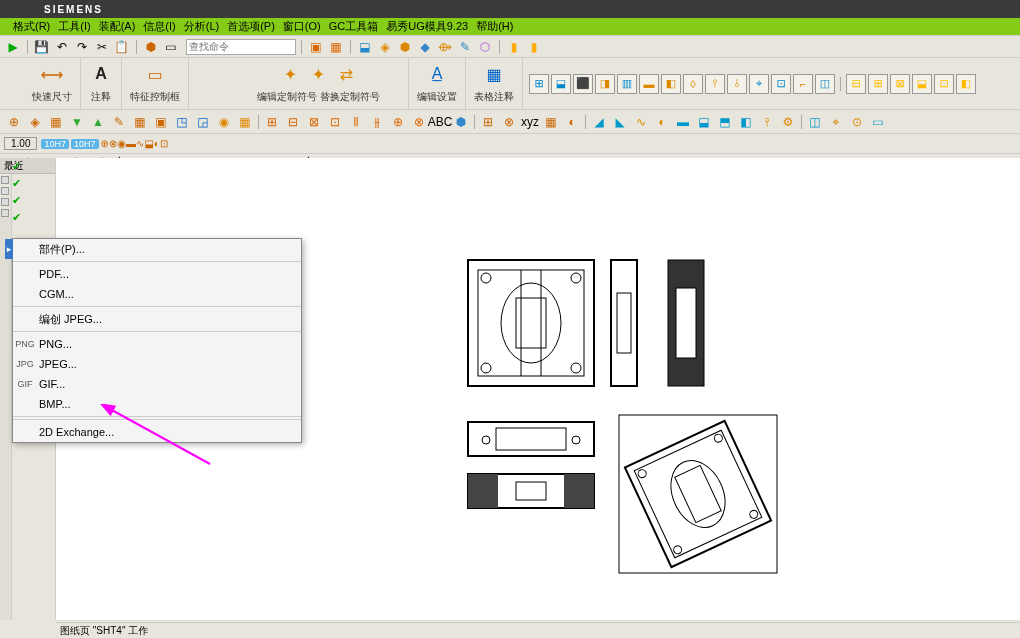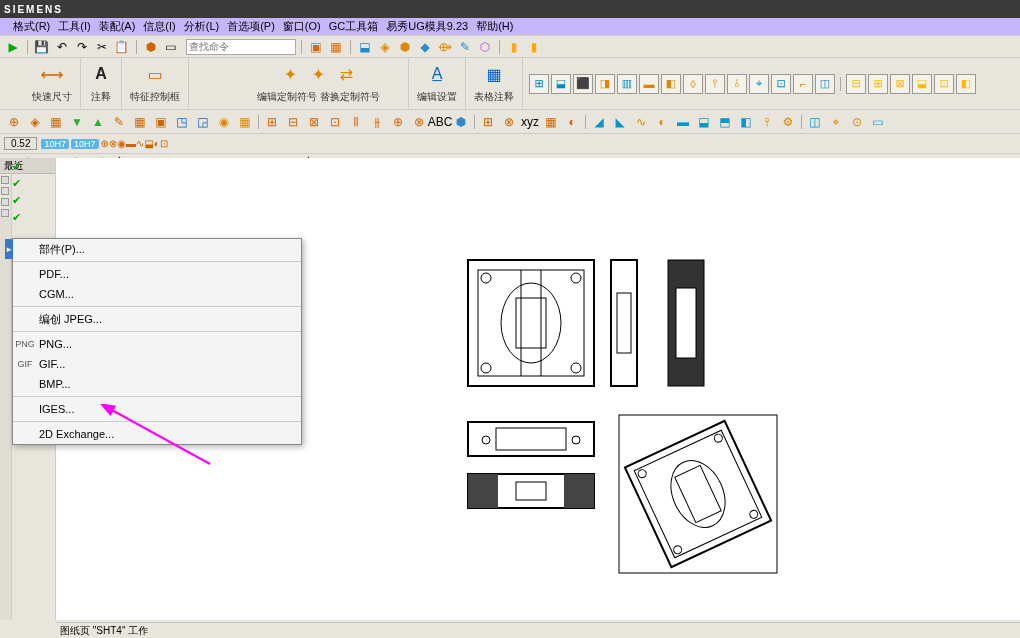--- a/index.html
+++ b/index.html
@@ -1,22 +1,22 @@
 <!DOCTYPE html>
 <html><head>
   <meta charset="utf-8">
   <style>
     * { margin: 0; padding: 0; box-sizing: border-box; font-family: "Microsoft YaHei", SimSun, Arial, sans-serif; }
     body { background: #e8e5dc; overflow: hidden; width: 1020px; height: 638px; position: relative; }
     
     .titlebar { height: 18px; background: #3a3a3a; color: #ddd; display: flex; align-items: center; padding: 0 4px; font-size: 10px; }
     .titlebar .title { flex: 1; }
-    .titlebar .brand { font-weight: bold; letter-spacing: 2px; color: #fff; }
-    
-    .menubar { height: 18px; background: #c4b5fd; display: flex; align-items: center; padding-left: 10px; font-size: 11px; gap: 2px; border-bottom: 1px solid #ccc; }
+    .titlebar .brand { font-weight: bold; letter-spacing: 2px; color: #fff; margin-left: 40px; }
+    
+    .menubar { height: 18px; background: #84cc16; display: flex; align-items: center; padding-left: 10px; font-size: 11px; gap: 2px; border-bottom: 1px solid #ccc; }
     .menubar span { padding: 0 3px; cursor: pointer; }
     
     .toolbar-quick { height: 22px; background: #e8e5dc; display: flex; align-items: center; padding-left: 4px; gap: 2px; border-bottom: 1px solid #ccc; }
     .tb-icon { width: 18px; height: 18px; display: inline-flex; align-items: center; justify-content: center; font-size: 12px; cursor: pointer; border: 1px solid transparent; }
     .tb-sep { width: 1px; height: 14px; background: #aaa; margin: 0 3px; }
     .search-box { width: 110px; height: 16px; border: 1px solid #aaa; font-size: 10px; padding: 0 2px; background: #fff; margin-left: 4px; }
     
     .ribbon { height: 52px; background: #e8e5dc; display: flex; border-bottom: 1px solid #ccc; padding-left: 24px; }
     .ribbon-group { display: flex; flex-direction: column; align-items: center; padding: 2px 8px; border-right: 1px solid #ccc; }
     .ribbon-icons { display: flex; gap: 4px; height: 28px; align-items: center; }
@@ -210,21 +210,21 @@
     <span class="ic" style="color:#d80">⫯</span>
     <span class="ic" style="color:#d80">⚙</span>
   <span class="sep"></span>
   <span class="ic" style="color:#09c">◫</span>
     <span class="ic" style="color:#d80">⌖</span>
     <span class="ic" style="color:#d80">⊙</span>
     <span class="ic" style="color:#09c">▭</span>
 </div>
 
 <div class="header-row2">
-  <span style="border:1px solid #999;padding:0 6px;margin-right:4px">0.52</span>
+  <span style="border:1px solid #999;padding:0 6px;margin-right:4px">1.00</span>
   <span class="tag10h7">10H7</span>
   <span class="tag10h7">10H7</span>
   <span class="ic" style="color:#c60">⊕</span>
     <span class="ic" style="color:#c60">⊗</span>
     <span class="ic" style="color:#c60">◉</span>
     <span class="ic" style="color:#c60">▬</span>
     <span class="ic" style="color:#c60">∿</span>
     <span class="ic" style="color:#c60">⬓</span>
     <span class="ic" style="color:#c60">◐</span>
     <span class="ic" style="color:#c60">⊡</span>
@@ -335,30 +335,31 @@
   <div class="menu-sep"></div>
   <div class="menu-item">
       <span>编创 JPEG...</span>
     </div>
   <div class="menu-sep"></div>
   <div class="menu-item">
       <span class="menu-icon-slot">PNG</span>
       <span>PNG...</span>
     </div>
   <div class="menu-item">
+      <span class="menu-icon-slot">JPG</span>
+      <span>JPEG...</span>
+    </div>
+  <div class="menu-item">
       <span class="menu-icon-slot">GIF</span>
       <span>GIF...</span>
     </div>
   <div class="menu-item">
       <span>BMP...</span>
     </div>
   <div class="menu-sep"></div>
-  <div class="menu-item">
-      <span>IGES...</span>
-    </div>
   <div class="menu-sep"></div>
   <div class="menu-item">
       <span>2D Exchange...</span>
     </div>
 </div>
 
 <svg class="magenta-arrow" width="120" height="70">
   <defs>
       <marker id="arr" markerWidth="10" markerHeight="10" refX="2" refY="3" orient="auto">
         <path d="M0,0 L0,6 L8,3 z" fill="#f0f"></path>

